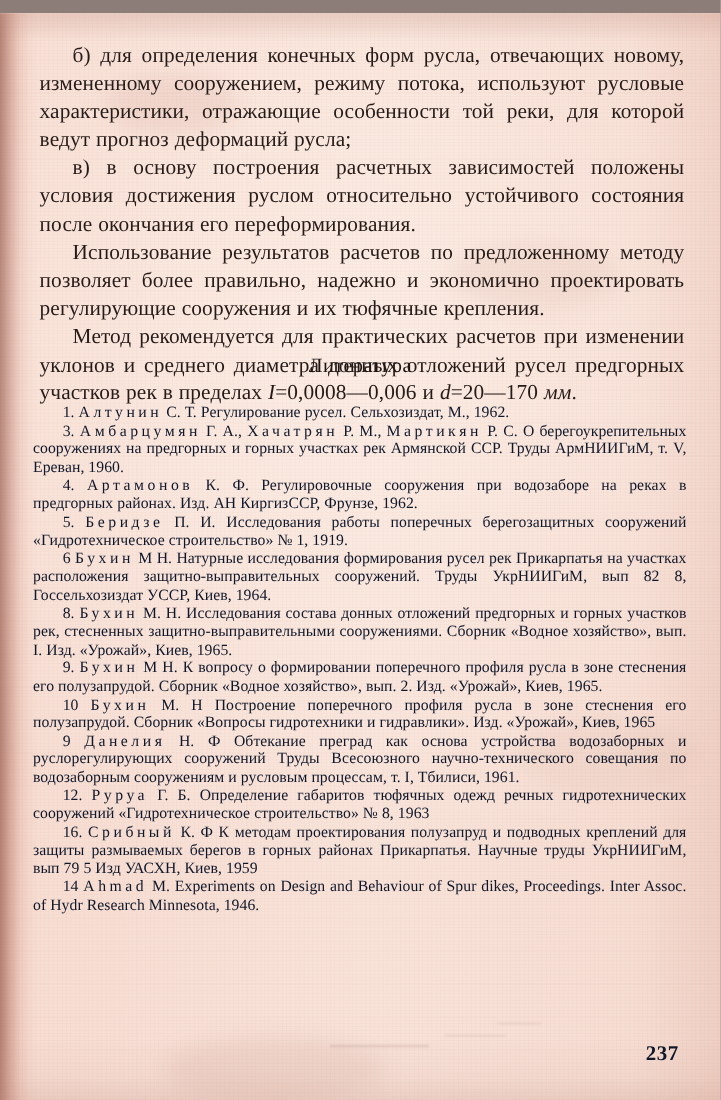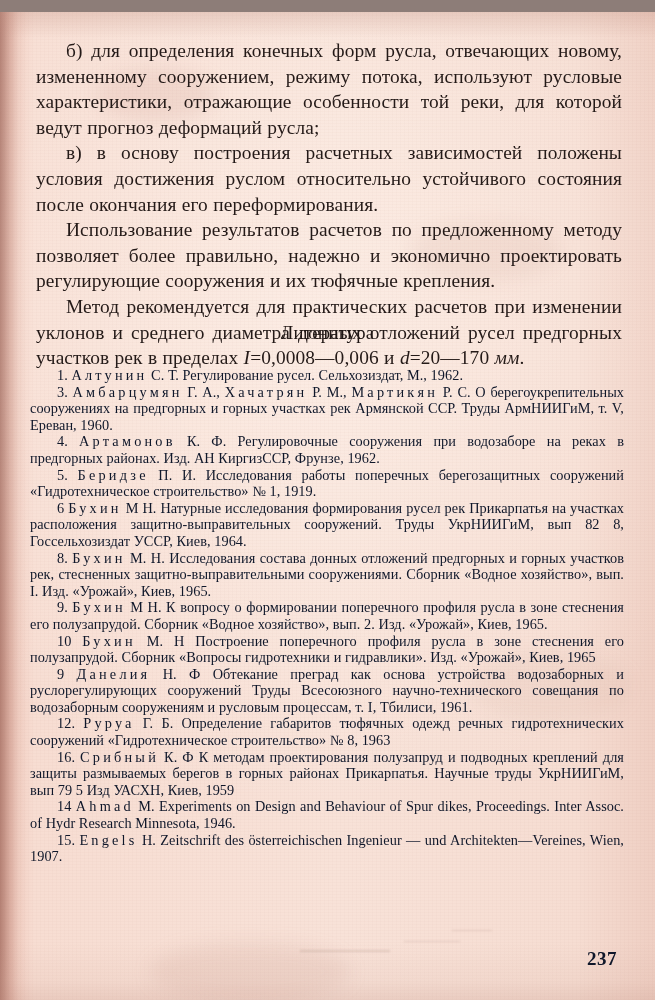--- a/index.html
+++ b/index.html
@@ -189,19 +189,18 @@
         <p class="ref"><span>4. </span><span class="au">Артамонов</span><span> К. Ф. Регулировочные сооружения при водозаборе на реках в предгорных районах. Изд. АН КиргизССР, Фрунзе, 1962.</span></p>
         <p class="ref"><span>5. </span><span class="au">Беридзе</span><span> П. И. Исследования работы поперечных берегозащитных сооружений «Гидротехническое строительство» № 1, 1919.</span></p>
         <p class="ref"><span>6 </span><span class="au">Бухин</span><span> М Н. Натурные исследования формирования русел рек Прикарпатья на участках расположения защитно-выправительных сооружений. Труды УкрНИИГиМ, вып 82 8, Госсельхозиздат УССР, Киев, 1964.</span></p>
         <p class="ref"><span>8. </span><span class="au">Бухин</span><span> М. Н. Исследования состава донных отложений предгорных и горных участков рек, стесненных защитно-выправительными сооружениями. Сборник «Водное хозяйство», вып. I. Изд. «Урожай», Киев, 1965.</span></p>
         <p class="ref"><span>9. </span><span class="au">Бухин</span><span> М Н. К вопросу о формировании поперечного профиля русла в зоне стеснения его полузапрудой. Сборник «Водное хозяйство», вып. 2. Изд. «Урожай», Киев, 1965.</span></p>
         <p class="ref"><span>10 </span><span class="au">Бухин</span><span> М. Н Построение поперечного профиля русла в зоне стеснения его полузапрудой. Сборник «Вопросы гидротехники и гидравлики». Изд. «Урожай», Киев, 1965</span></p>
         <p class="ref"><span>9 </span><span class="au">Данелия</span><span> Н. Ф Обтекание преград как основа устройства водозаборных и руслорегулирующих сооружений Труды Всесоюзного научно-технического совещания по водозаборным сооружениям и русловым процессам, т. I, Тбилиси, 1961.</span></p>
         <p class="ref"><span>12. </span><span class="au">Руруа</span><span> Г. Б. Определение габаритов тюфячных одежд речных гидротехнических сооружений «Гидротехническое строительство» № 8, 1963</span></p>
         <p class="ref"><span>16. </span><span class="au">Срибный</span><span> К. Ф К методам проектирования полузапруд и подводных креплений для защиты размываемых берегов в горных районах Прикарпатья. Научные труды УкрНИИГиМ, вып 79 5 Изд УАСХН, Киев, 1959</span></p>
         <p class="ref en"><span>14 </span><span class="au">Ahmad</span><span> M. Experiments on Design and Behaviour of Spur dikes, Proceedings. Inter Assoc. of Hydr Research Minnesota, 1946.</span></p>
-        <p class="ref en"><span>15. </span><span class="au">Engels</span><span> H. Zeitschrift des österreichischen Ingenieur — und Architekten—Vereines, Wien, 1907.</span></p>
       </div>
 
     <div class="folio">237</div>
 
   </div>
 </div>
 
 </body></html>

